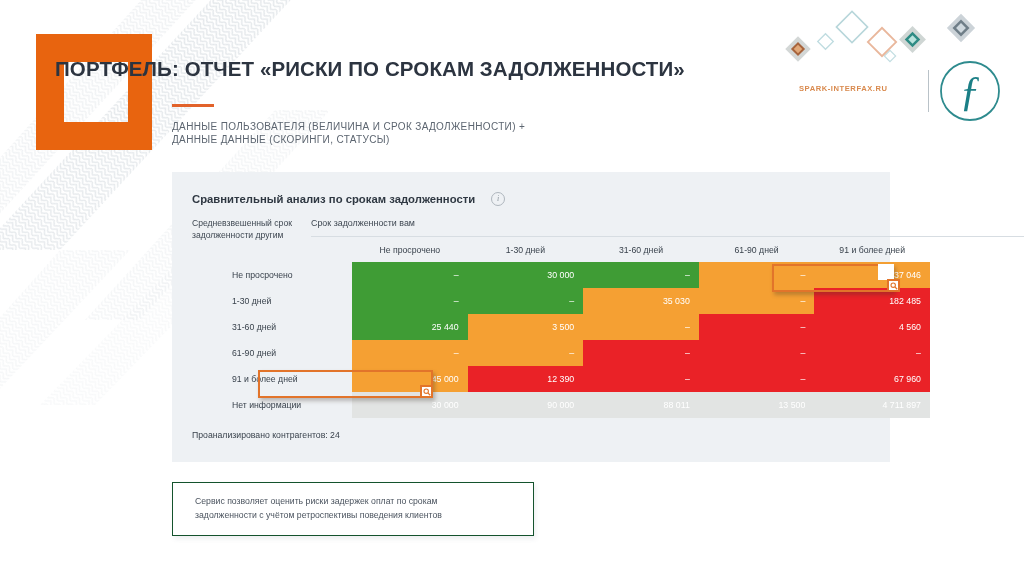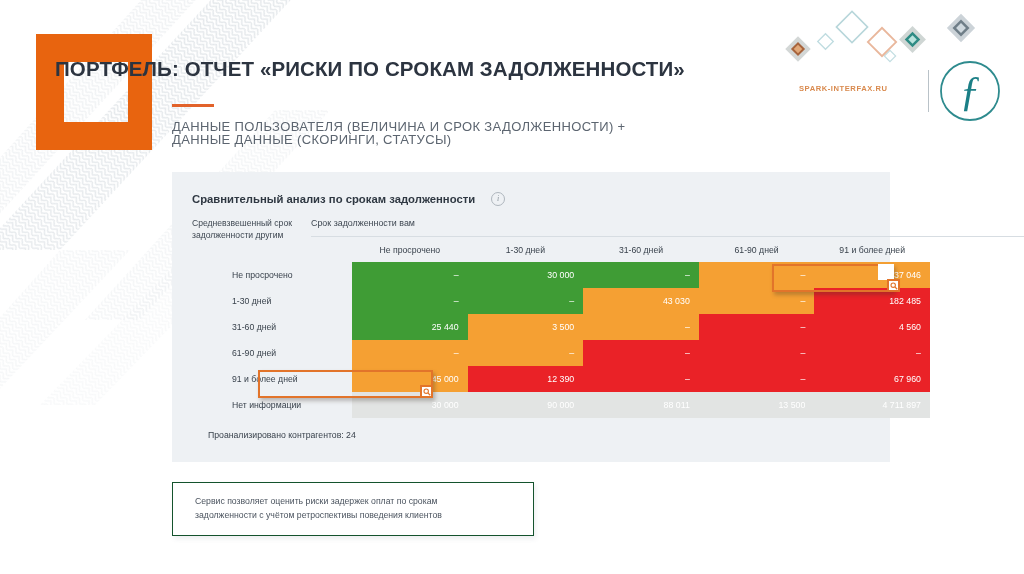--- a/index.html
+++ b/index.html
@@ -55,21 +55,21 @@
     top: 104px;
     width: 520px;
   }
   #subtitle-rule {
     width: 42px;
     height: 2.5px;
     background: #e2622a;
     margin-bottom: 13px;
   }
   .subtitle-line {
-    font-size: 13px;
+    font-size: 10px;
     letter-spacing: 0.35px;
     color: #5c6570;
     line-height: 13.5px;
     white-space: nowrap;
   }
 
   
   #logo-cluster {
     position: absolute;
     left: 776px;
@@ -222,21 +222,20 @@
     position: absolute;
     background: #ffffff;
   }
 
   #analyzed-line {
     position: absolute;
     left: 20px;
     top: 258px;
     font-size: 8.7px;
     color: #39424c;
-    margin-left: 16px;
   }
 
   
   #footnote-card {
     position: absolute;
     left: 172px;
     top: 482px;
     width: 360px;
     height: 52px;
     background: #ffffff;
@@ -352,21 +351,21 @@
             <td class="cell green dash">–</td>
             <td class="cell green">30 000</td>
             <td class="cell green dash">–</td>
             <td class="cell orange dash">–</td>
             <td class="cell orange">837 046</td>
           </tr>
           <tr>
             <th class="rowhead">1-30 дней</th>
             <td class="cell green dash">–</td>
             <td class="cell green dash">–</td>
-            <td class="cell orange">43 030</td>
+            <td class="cell orange">35 030</td>
             <td class="cell orange dash">–</td>
             <td class="cell red">182 485</td>
           </tr>
           <tr>
             <th class="rowhead">31-60 дней</th>
             <td class="cell green">25 440</td>
             <td class="cell orange">3 500</td>
             <td class="cell orange dash">–</td>
             <td class="cell red dash">–</td>
             <td class="cell red">4 560</td>

